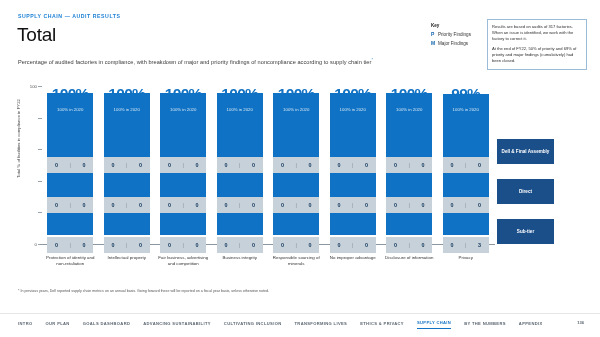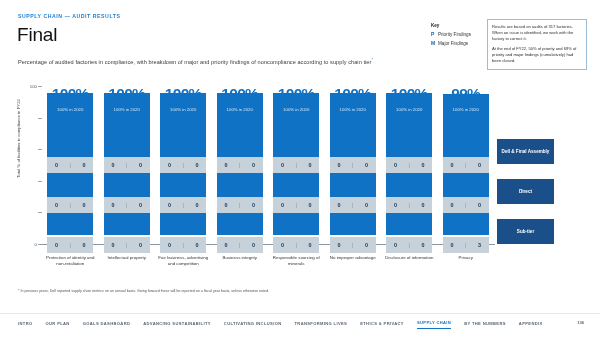--- a/index.html
+++ b/index.html
@@ -105,21 +105,21 @@
   .nav-item { font-size: 4.1px; font-weight: bold; letter-spacing: 0.35px; color: #5a6570; padding-bottom: 2.5px; }
   .nav-item.active { color: #1272c4; border-bottom: 1.2px solid #1272c4; }
   .pageno { position: absolute; right: 16px; top: 7px; font-size: 4.1px; font-weight: bold; color: #5a6570; }
 </style>
 </head>
 <body>
 
 <div class="page">
 
   <div class="eyebrow">SUPPLY CHAIN — AUDIT RESULTS</div>
-  <div class="page-title">Final</div>
+  <div class="page-title">Total</div>
   <div class="subtitle"><span>Percentage of audited factories in compliance, with breakdown of major and priority findings of noncompliance according to supply chain tier</span><sup>*</sup></div>
 
   <div class="key-box">
     <div class="key-title">Key</div>
     <div class="key-row">
       <span class="key-letter">P</span>
       <span class="key-label">Priority Findings</span>
     </div>
     <div class="key-row">
       <span class="key-letter">M</span>

